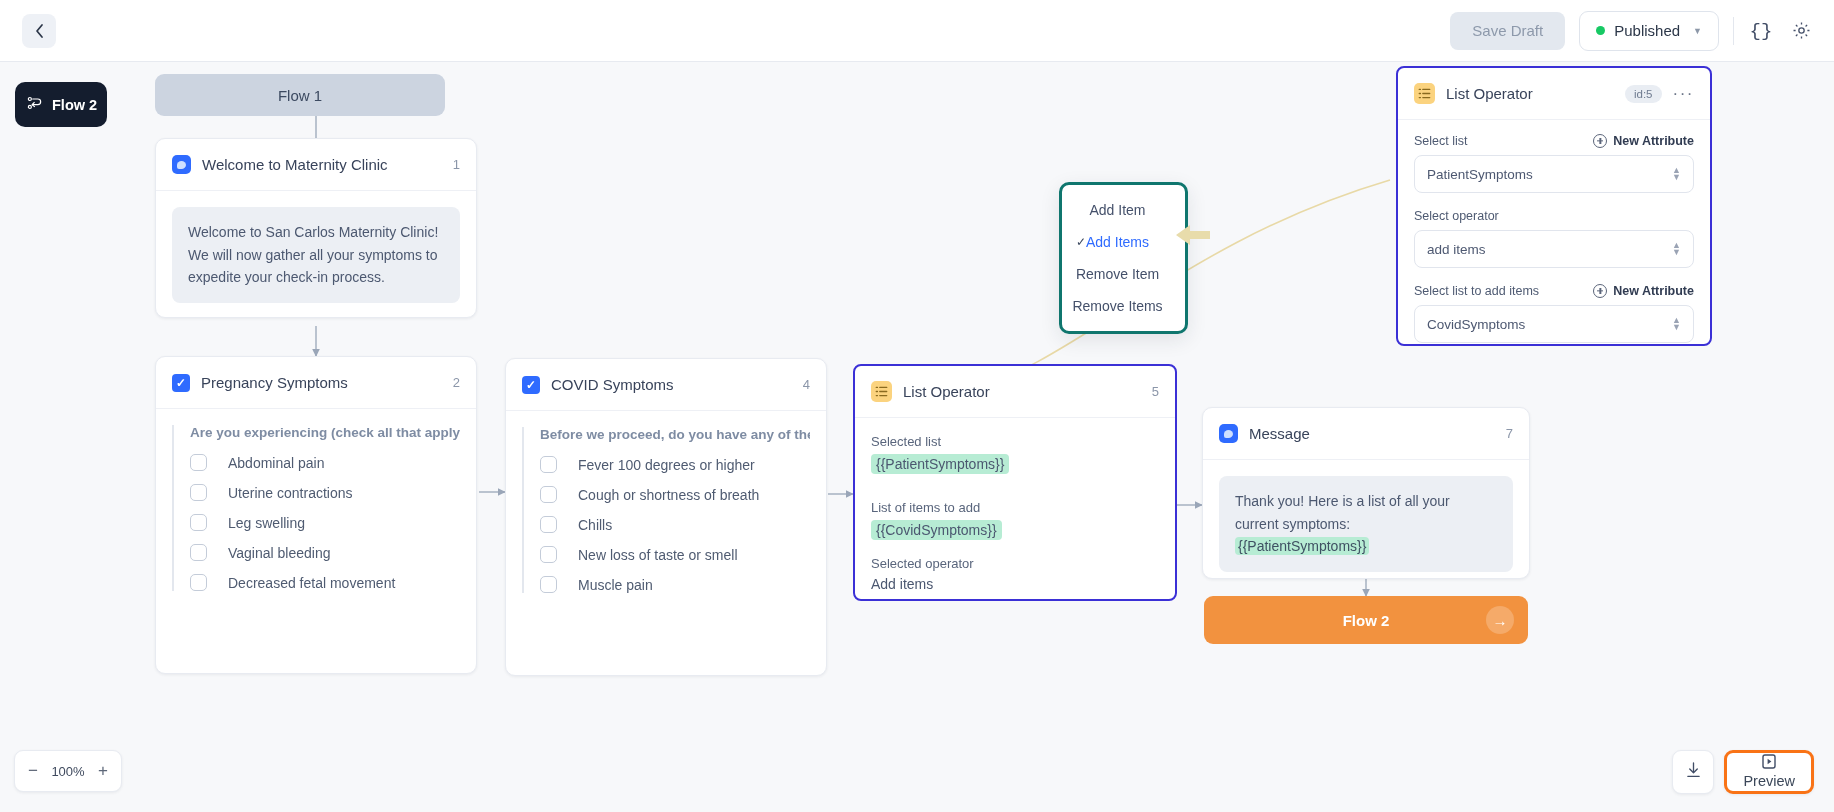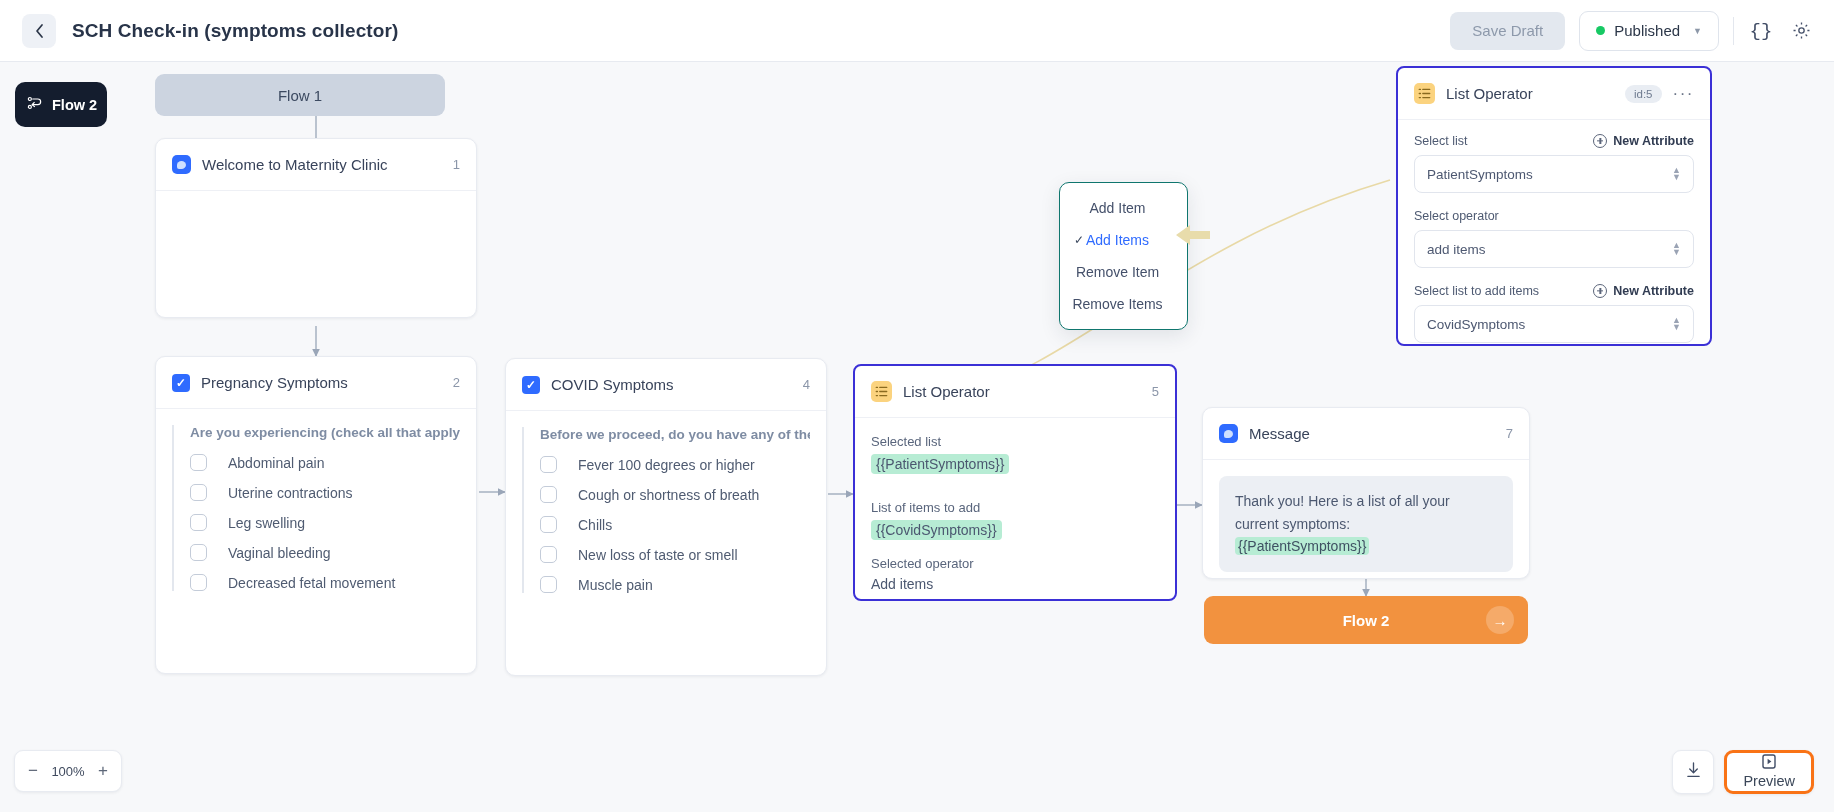--- a/index.html
+++ b/index.html
@@ -148,21 +148,21 @@
   .dots { color: #6b7588; font-size: 17px; letter-spacing: 1.5px; cursor: pointer; }
 
   
   .det-label { font-size: 13px; color: #5a real; }
   .det-label { color: #59657c; font-size: 13px; margin-bottom: 5px; }
   .det-val { font-size: 14px; color: #4b5770; margin-bottom: 16px; }
   .det-val.hlv { display: inline-block; background: #b7ecd4; border-radius: 4px; padding: 2px 5px; }
 
   
   .dropdown {
-    position: absolute; background: #fff; border: 1px solid #0f766e; border-radius: 10px;
+    position: absolute; background: #fff; border: 3px solid #0f766e; border-radius: 10px;
     box-shadow: 0 6px 20px rgba(30,41,61,.10); padding: 9px 0; z-index: 30;
   }
   .dd-item {
     height: 32px; display: flex; align-items: center; padding: 0 26px 0 14px;
     font-size: 14px; color: #44506a; white-space: nowrap; cursor: pointer;
     justify-content: center; position: relative;
   }
   .dd-item.active { color: #2f6bff; }
   .dd-check { position: absolute; left: 14px; font-size: 12px; color: #3d4a60; }
 
@@ -200,21 +200,20 @@
 <div id="app">
 
   <div class="header">
     <div class="back-btn">
       <span>
         <svg width="11" height="16" viewBox="0 0 11 16">
             <polyline points="8,2 3,8 8,14" fill="none" stroke="#2b3648" stroke-width="1.7" stroke-linecap="round" stroke-linejoin="round"></polyline>
           </svg>
       </span>
     </div>
-    <div class="page-title">SCH Check-in (symptoms collector)</div>
 
     <div class="header-right">
       <button class="save-draft">Save Draft</button>
       <div class="published-btn">
         <span class="dot"></span>
         <span>Published</span>
         <span class="caret">▼</span>
       </div>
       <div class="hdr-divider"></div>
       <div class="icon-btn">
@@ -268,20 +267,23 @@
     <div class="flow-bar" style="left:155px; top:12px; width:290px; height:42px;">
       <span>Flow 1</span>
     </div>
 
     <div class="node" style="left:155px; top:76px; width:322px; height:180px;">
       <div class="node-head">
         <span class="msg-ico"></span>
         <span class="node-title">Welcome to Maternity Clinic</span>
         <span class="node-num">1</span>
       </div>
+      <div class="node-body">
+        <div class="bubble">Welcome to San Carlos Maternity Clinic! We will now gather all your symptoms to expedite your check-in process.</div>
+      </div>
     </div>
 
     <div class="node" style="left:155px; top:294px; width:322px; height:318px;">
       <div class="node-head">
         <span class="chk-blue">✓</span>
         <span class="node-title">Pregnancy Symptoms</span>
         <span class="node-num">2</span>
       </div>
       <div class="node-body">
         <div class="q-block">

